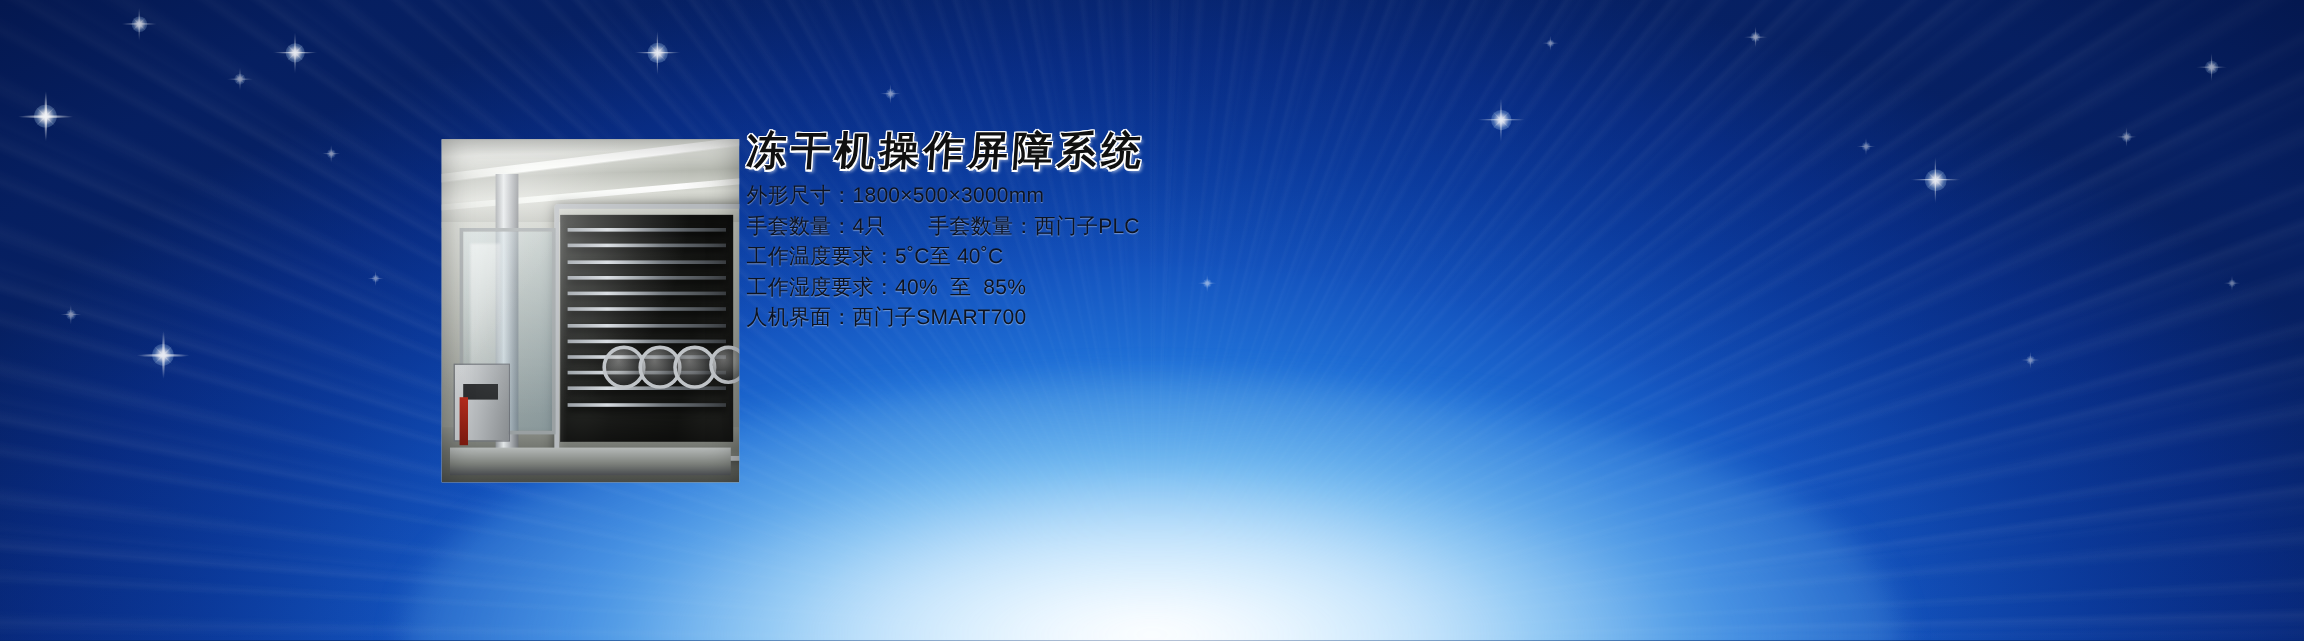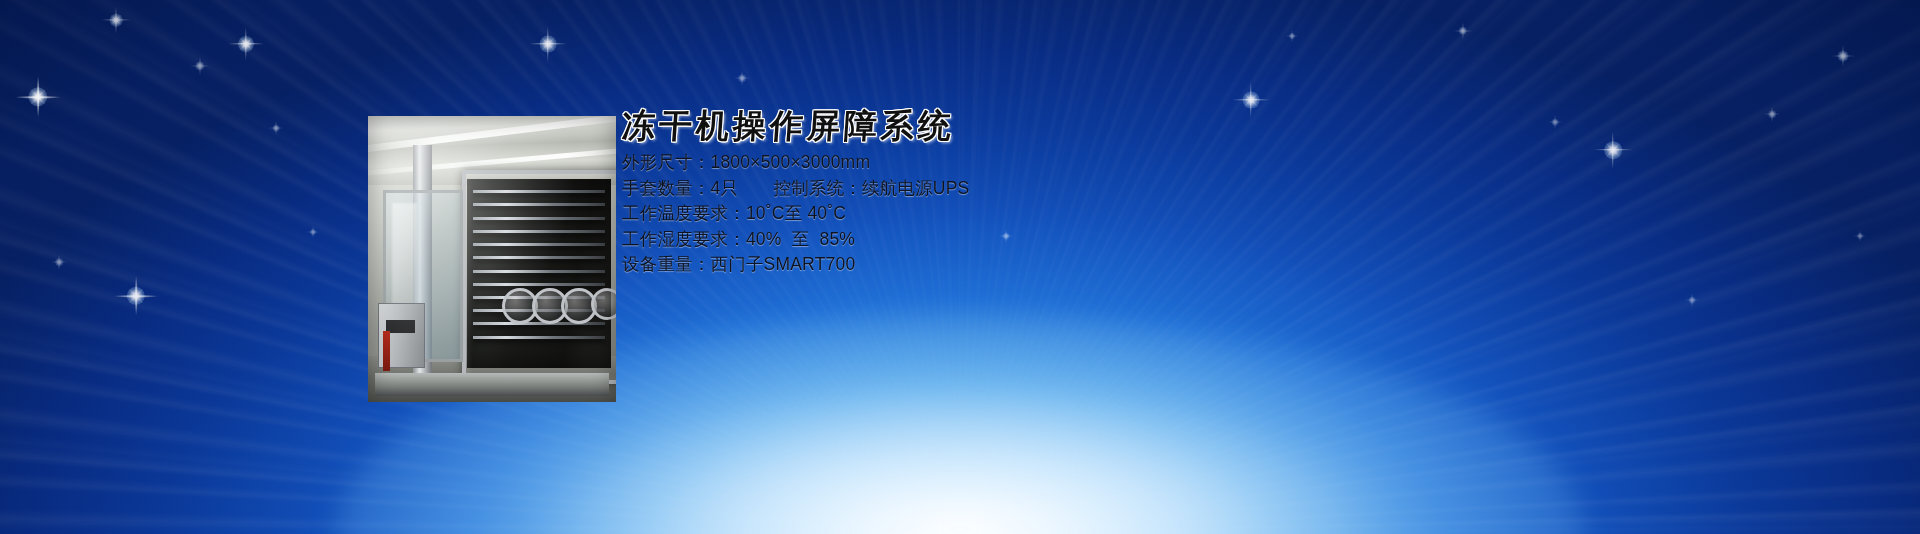--- a/index.html
+++ b/index.html
@@ -374,19 +374,19 @@
       <div class="ph-base"></div>
       <div class="ph-glare"></div>
       <div class="ph-edgeshadow"></div>
     </div>
   </div>
 
   <div class="title" style="left:622px;top:104px;">冻干机操作屏障系统</div>
 
   <div class="specs" style="left:622px;top:150px;">
     <div class="spec-line">外形尺寸：1800×500×3000mm</div>
-    <div class="spec-line">手套数量：4只       控制系统：续航电源UPS</div>
-    <div class="spec-line">工作温度要求：10˚C至 40˚C</div>
+    <div class="spec-line">手套数量：4只       手套数量：西门子PLC</div>
+    <div class="spec-line">工作温度要求：5˚C至 40˚C</div>
     <div class="spec-line">工作湿度要求：40%  至  85%</div>
-    <div class="spec-line">设备重量：西门子SMART700</div>
+    <div class="spec-line">人机界面：西门子SMART700</div>
   </div>
 
 </div>
 
 </body></html>

